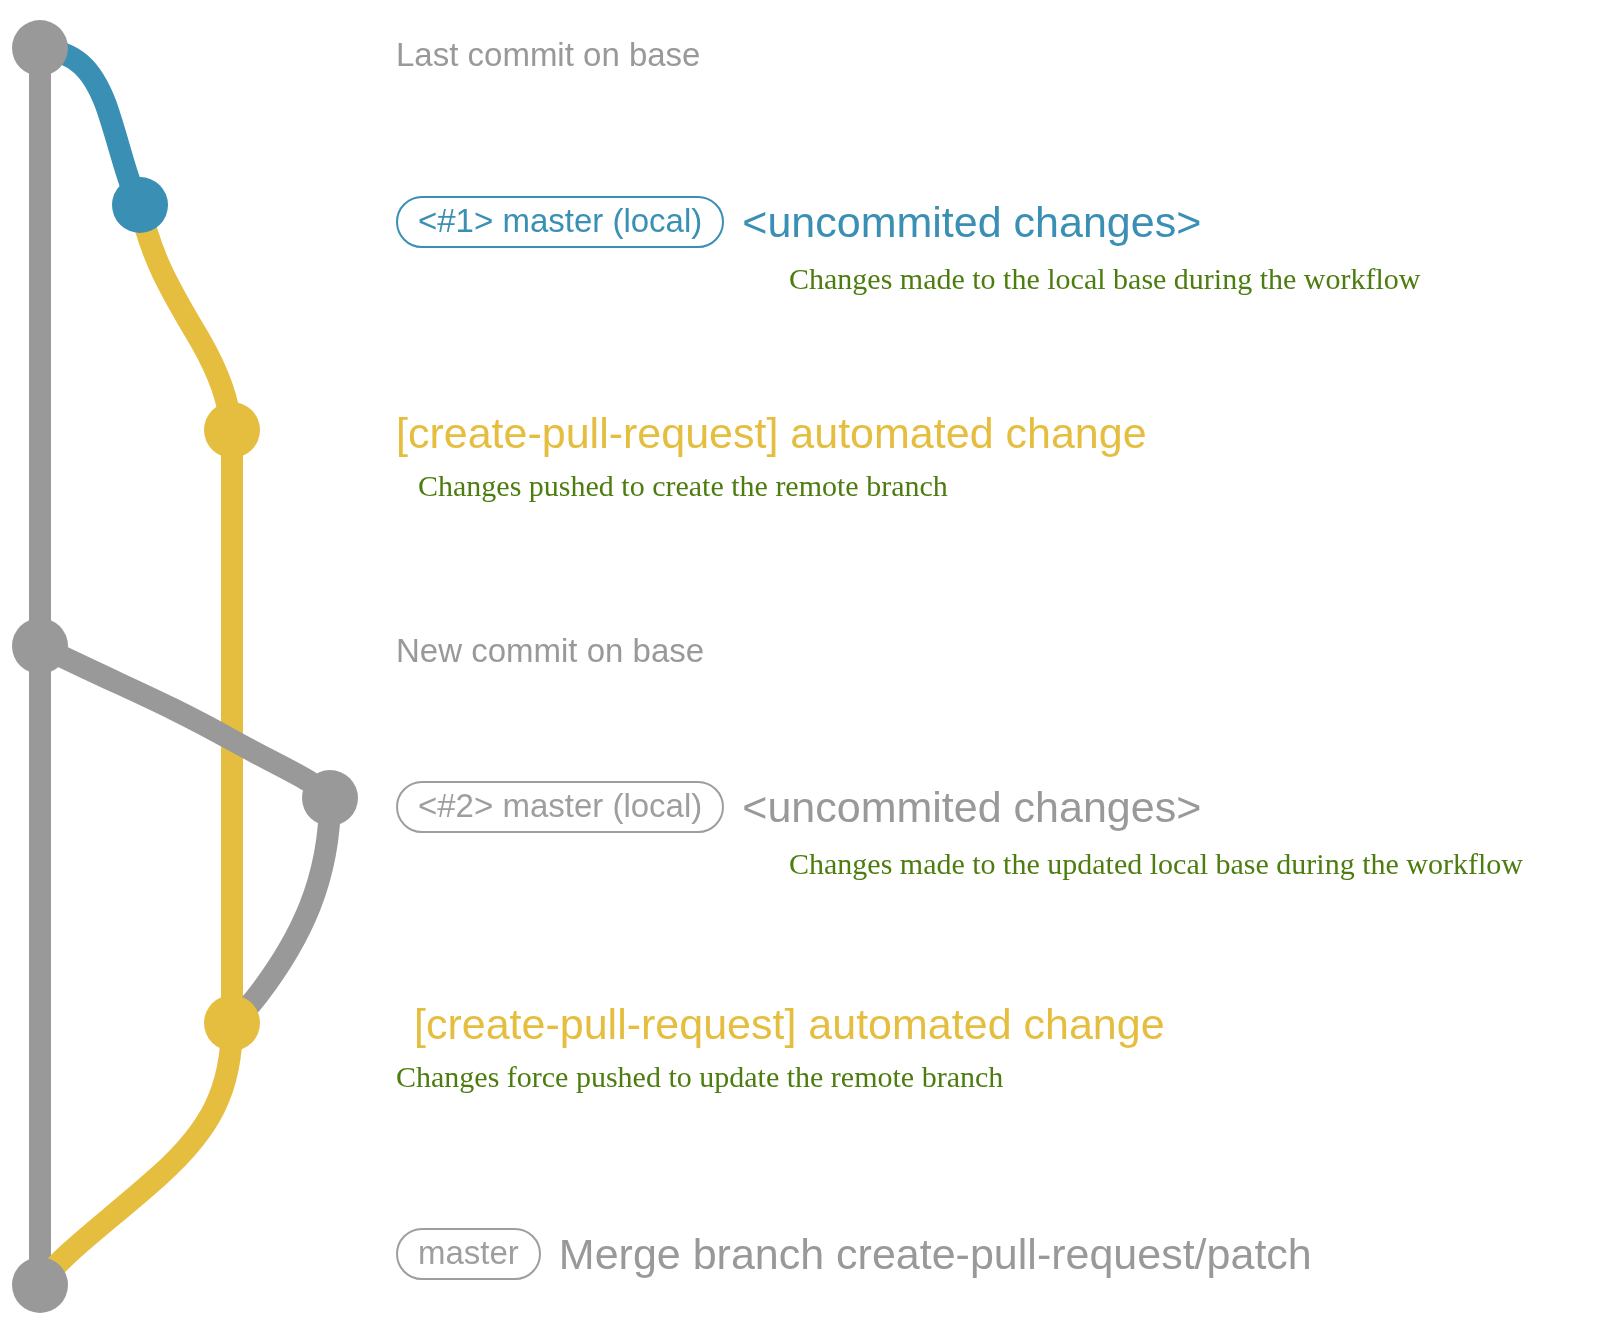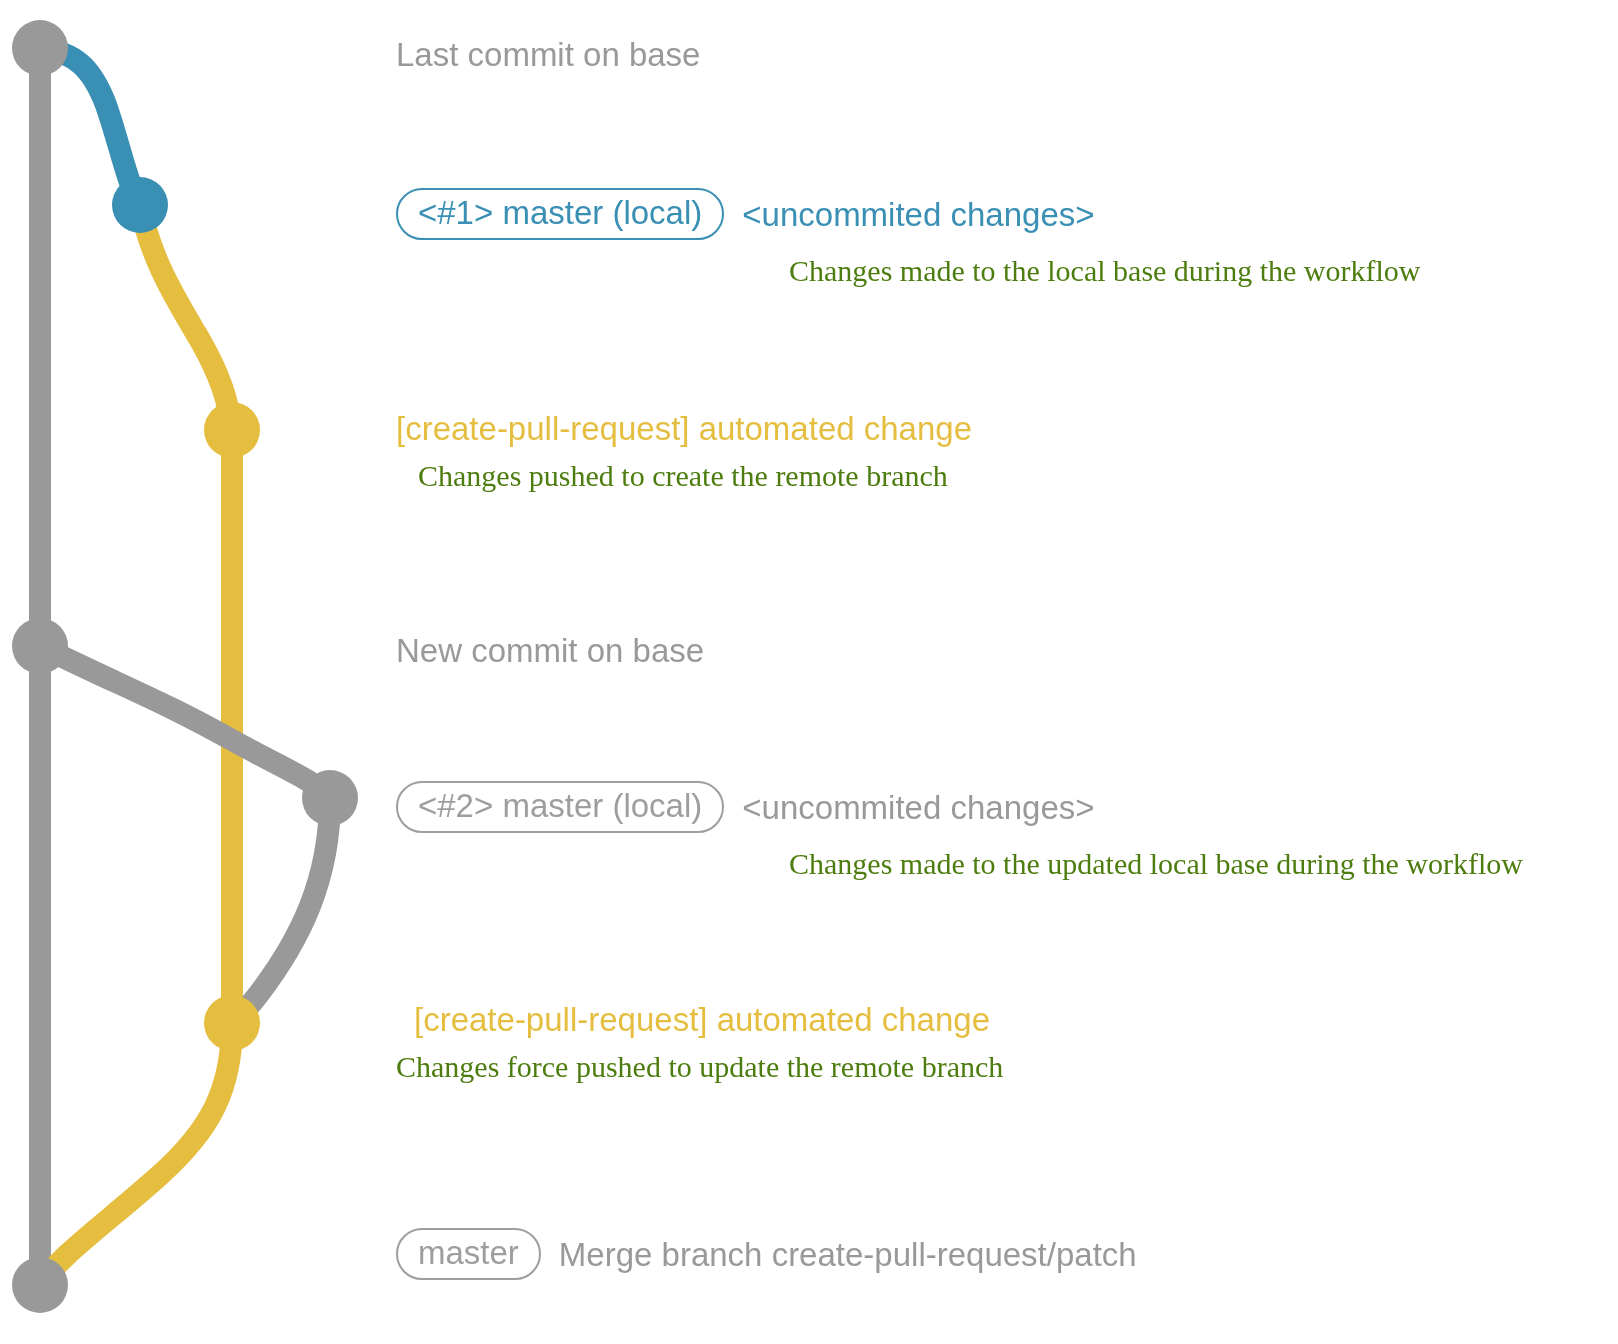--- a/index.html
+++ b/index.html
@@ -54,21 +54,21 @@
     line-height: 1.0;
     color: #999999;
     background: #ffffff;
     font-family: "Liberation Sans", sans-serif;
   }
   .badge.blue { border-color: #3a8fb4; color: #3a8fb4; }
   .badge.yellow { border-color: #e5be40; color: #e5be40; }
   .badge.gray { border-color: #9e9e9e; color: #9e9e9e; }
 
   .commit-msg {
-    font-size: 33px;
+    font-size: 43px;
     line-height: 1.0;
     white-space: nowrap;
     font-family: "Liberation Sans", sans-serif;
   }
   .commit-msg.blue { color: #3a8fb4; }
   .commit-msg.yellow { color: #e5be40; }
   .commit-msg.gray { color: #999999; }
 
   .msg-gap { margin-left: 18px; }
 
@@ -114,21 +114,21 @@
   <circle cx="40" cy="646" r="28" fill="#999999"></circle>
   <circle cx="330" cy="798" r="28" fill="#999999"></circle>
   <circle cx="232" cy="1023" r="28" fill="#e5be40"></circle>
   <circle cx="40" cy="1285" r="28" fill="#999999"></circle>
 </svg>
 
 <div class="annotations">
 
   <div class="plain-title" style="top:36px;">Last commit on base</div>
 
-  <div class="row" style="top:188px;">
+  <div class="row" style="top:196px;">
     <div class="row-main">
       <span class="badge blue">&lt;#1&gt; master (local)</span>
       <span class="commit-msg blue msg-gap">&lt;uncommited changes&gt;</span>
     </div>
     <div class="desc" style="margin-left:393px;">Changes made to the local base during the workflow</div>
   </div>
 
   <div class="row" style="top:412px;">
     <div class="row-main">
       <span class="commit-msg yellow">[create-pull-request] automated change</span>

